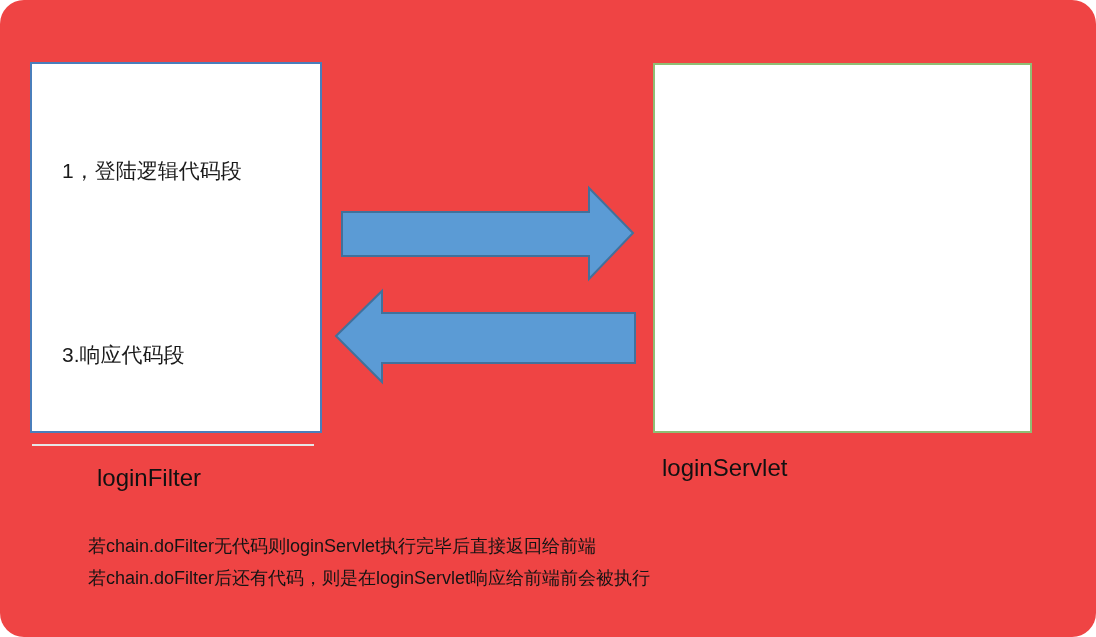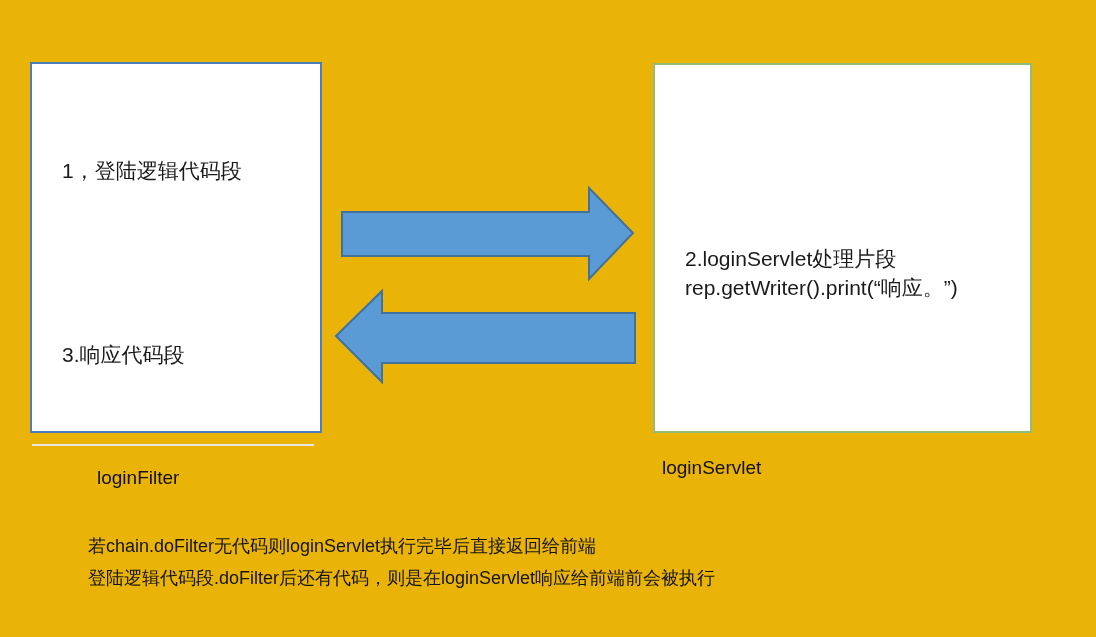--- a/index.html
+++ b/index.html
@@ -4,24 +4,25 @@
 <style>
   html, body {
     margin: 0;
     padding: 0;
     background: #ffffff;
   }
   .canvas {
     position: relative;
     width: 1096px;
     height: 637px;
-    background: #eab308;
+    background: #ef4444;
     overflow: hidden;
     font-family: "Liberation Sans", "DejaVu Sans", sans-serif;
     color: #1a1a1a;
+    border-radius: 24px;
   }
   .abs { position: absolute; }
 
   .filter-box {
     left: 30px; top: 62px;
     width: 288px; height: 367px;
     border: 2px solid #4a7ebb;
     background: #ffffff;
   }
   .servlet-box {
@@ -40,21 +41,21 @@
     font-size: 21px;
     line-height: 29px;
     white-space: nowrap;
     color: #1a1a1a;
   }
   .filter-step1 { left: 62px;  top: 156px; }
   .filter-step3 { left: 62px;  top: 340px; }
   .servlet-step2 { left: 685px; top: 244px; }
 
   .box-label {
-    font-size: 19px;
+    font-size: 24px;
     line-height: 24px;
     white-space: nowrap;
     color: #111111;
   }
   .filter-label  { left: 97px;  top: 466px; }
   .servlet-label { left: 662px; top: 456px; }
 
   .notes {
     left: 88px; top: 530px;
     font-size: 18px;
@@ -91,26 +92,22 @@
   </svg>
 
   <div class="abs code-text filter-step1">
     <div>1，登陆逻辑代码段</div>
   </div>
 
   <div class="abs code-text filter-step3">
     <div>3.响应代码段</div>
   </div>
 
-  <div class="abs code-text servlet-step2">
-    <div>2.loginServlet处理片段</div>
-    <div>rep.getWriter().print(“响应。”)</div>
-  </div>
 
   <div class="abs box-label filter-label">loginFilter</div>
   <div class="abs box-label servlet-label">loginServlet</div>
 
   <div class="abs notes">
     <div>若chain.doFilter无代码则loginServlet执行完毕后直接返回给前端</div>
-    <div>登陆逻辑代码段.doFilter后还有代码，则是在loginServlet响应给前端前会被执行</div>
+    <div>若chain.doFilter后还有代码，则是在loginServlet响应给前端前会被执行</div>
   </div>
 
 </div>
 
 </body></html>

